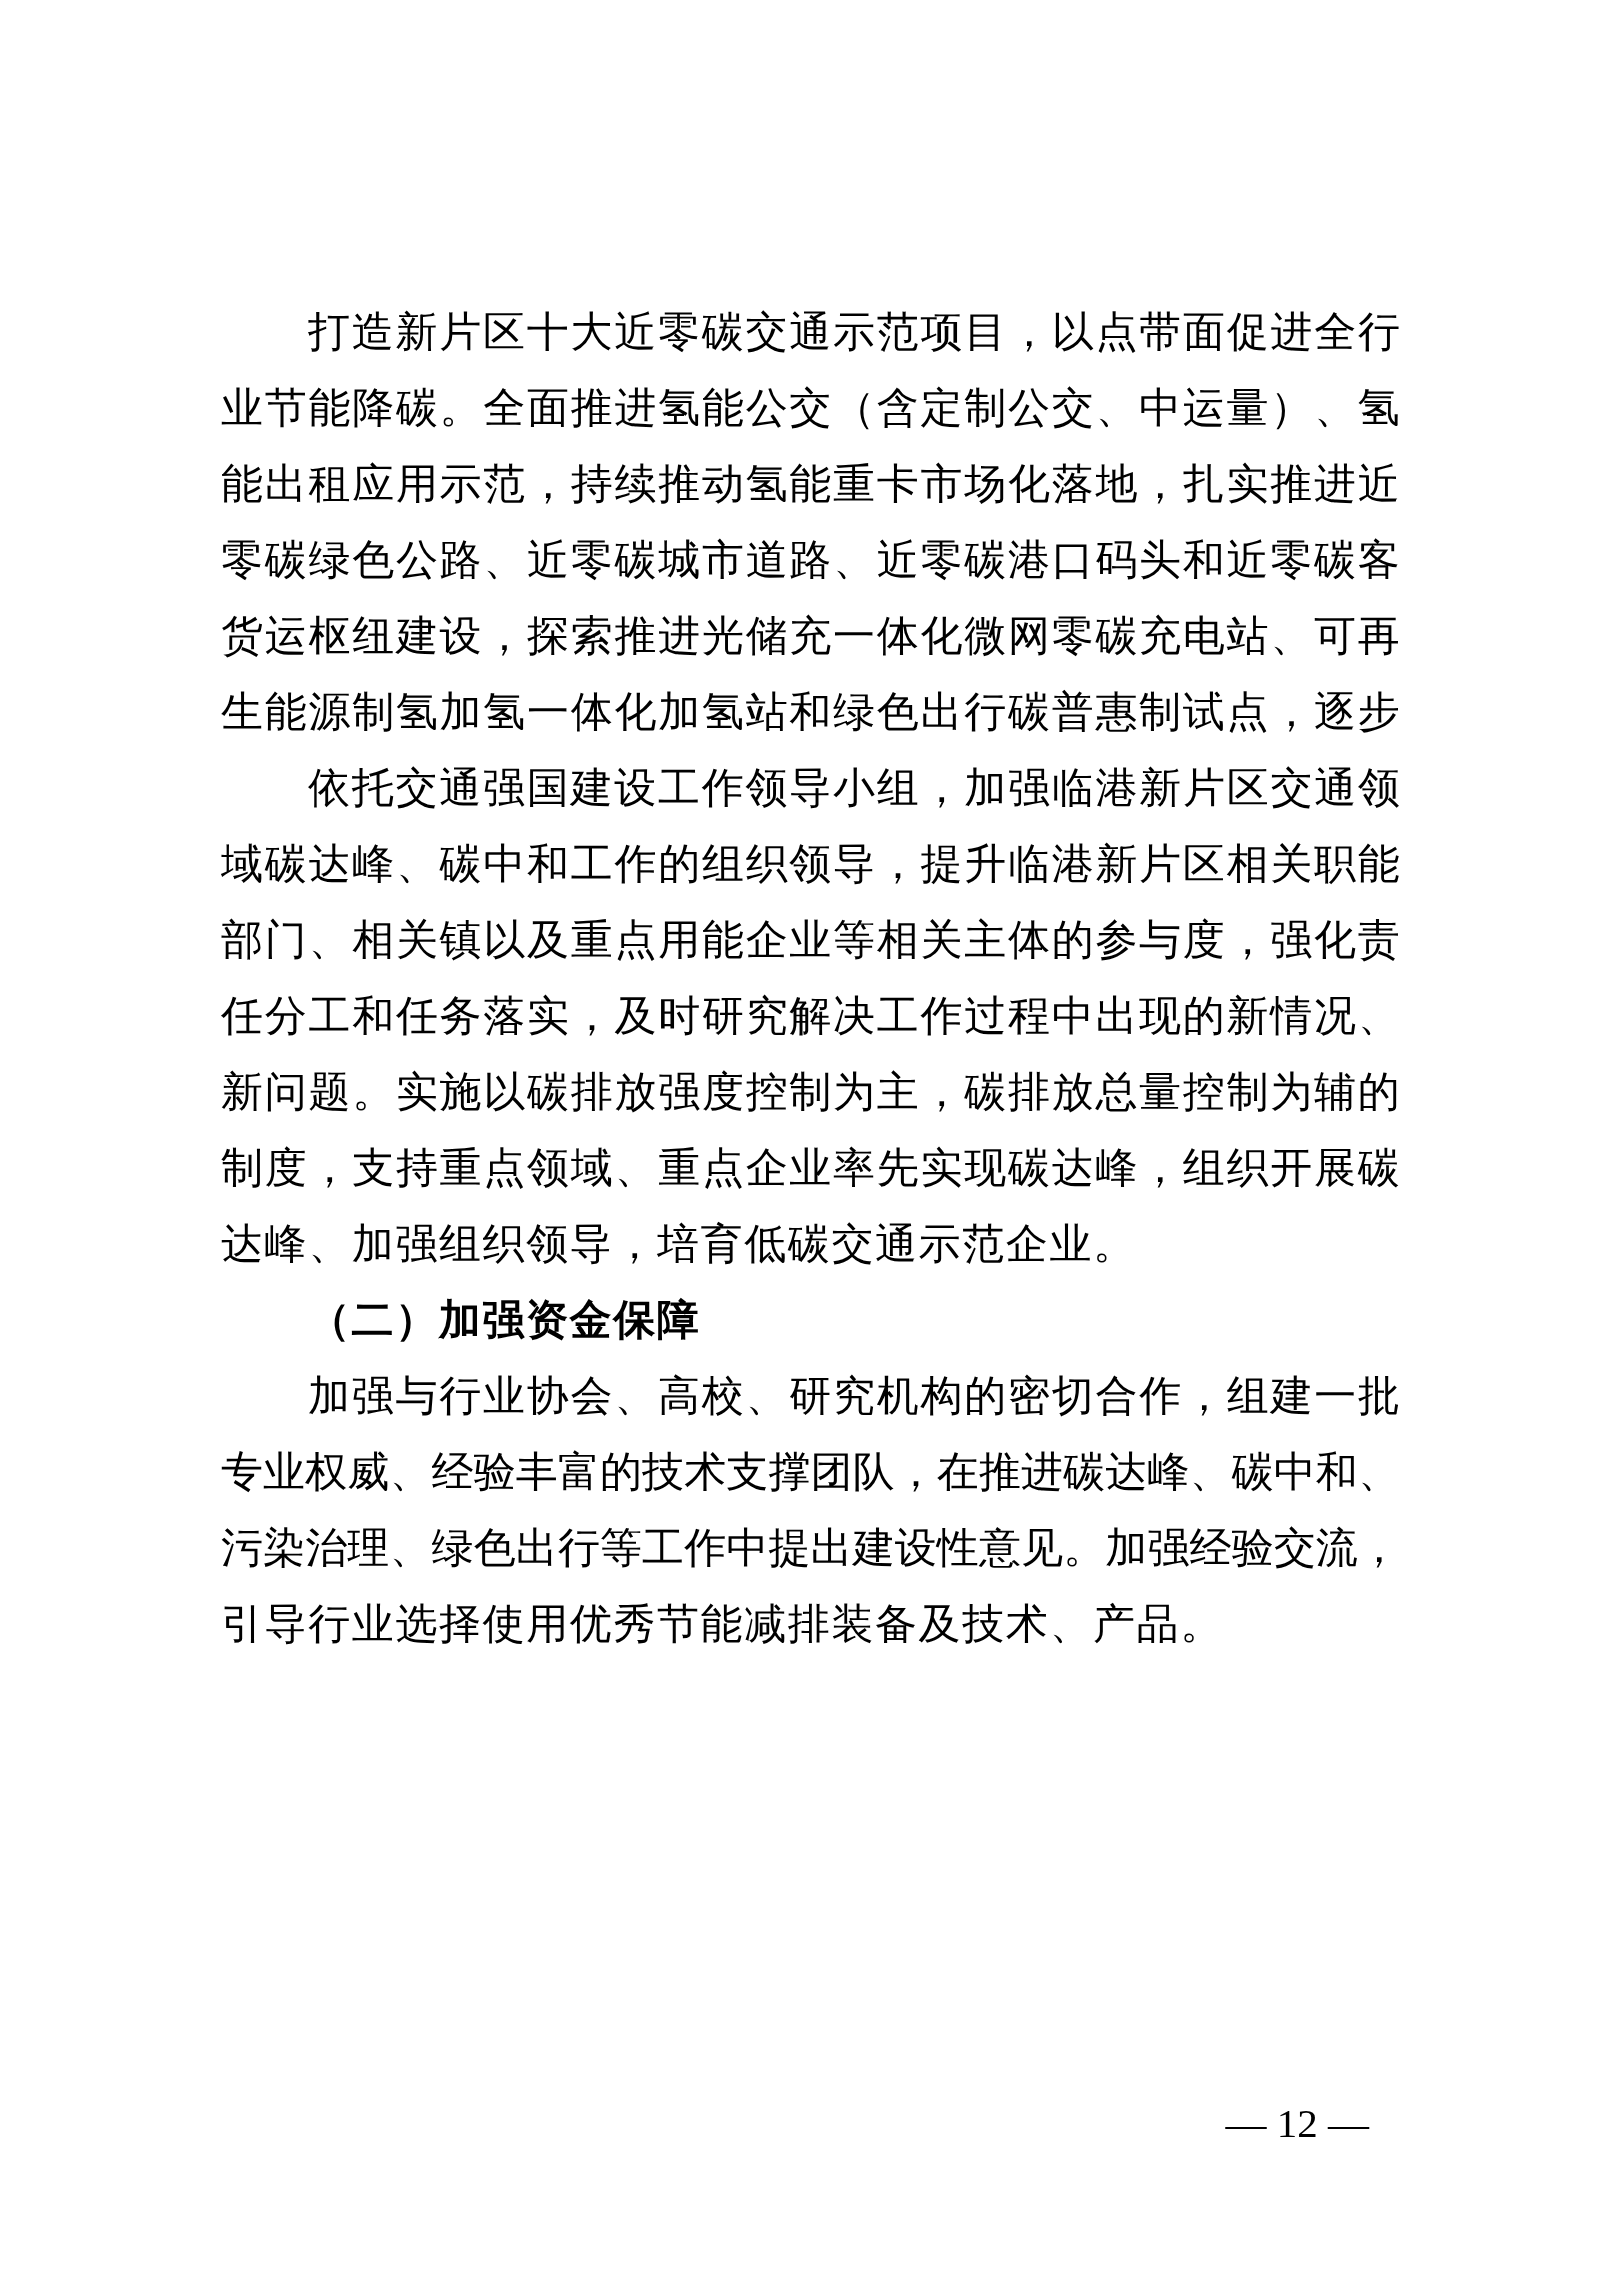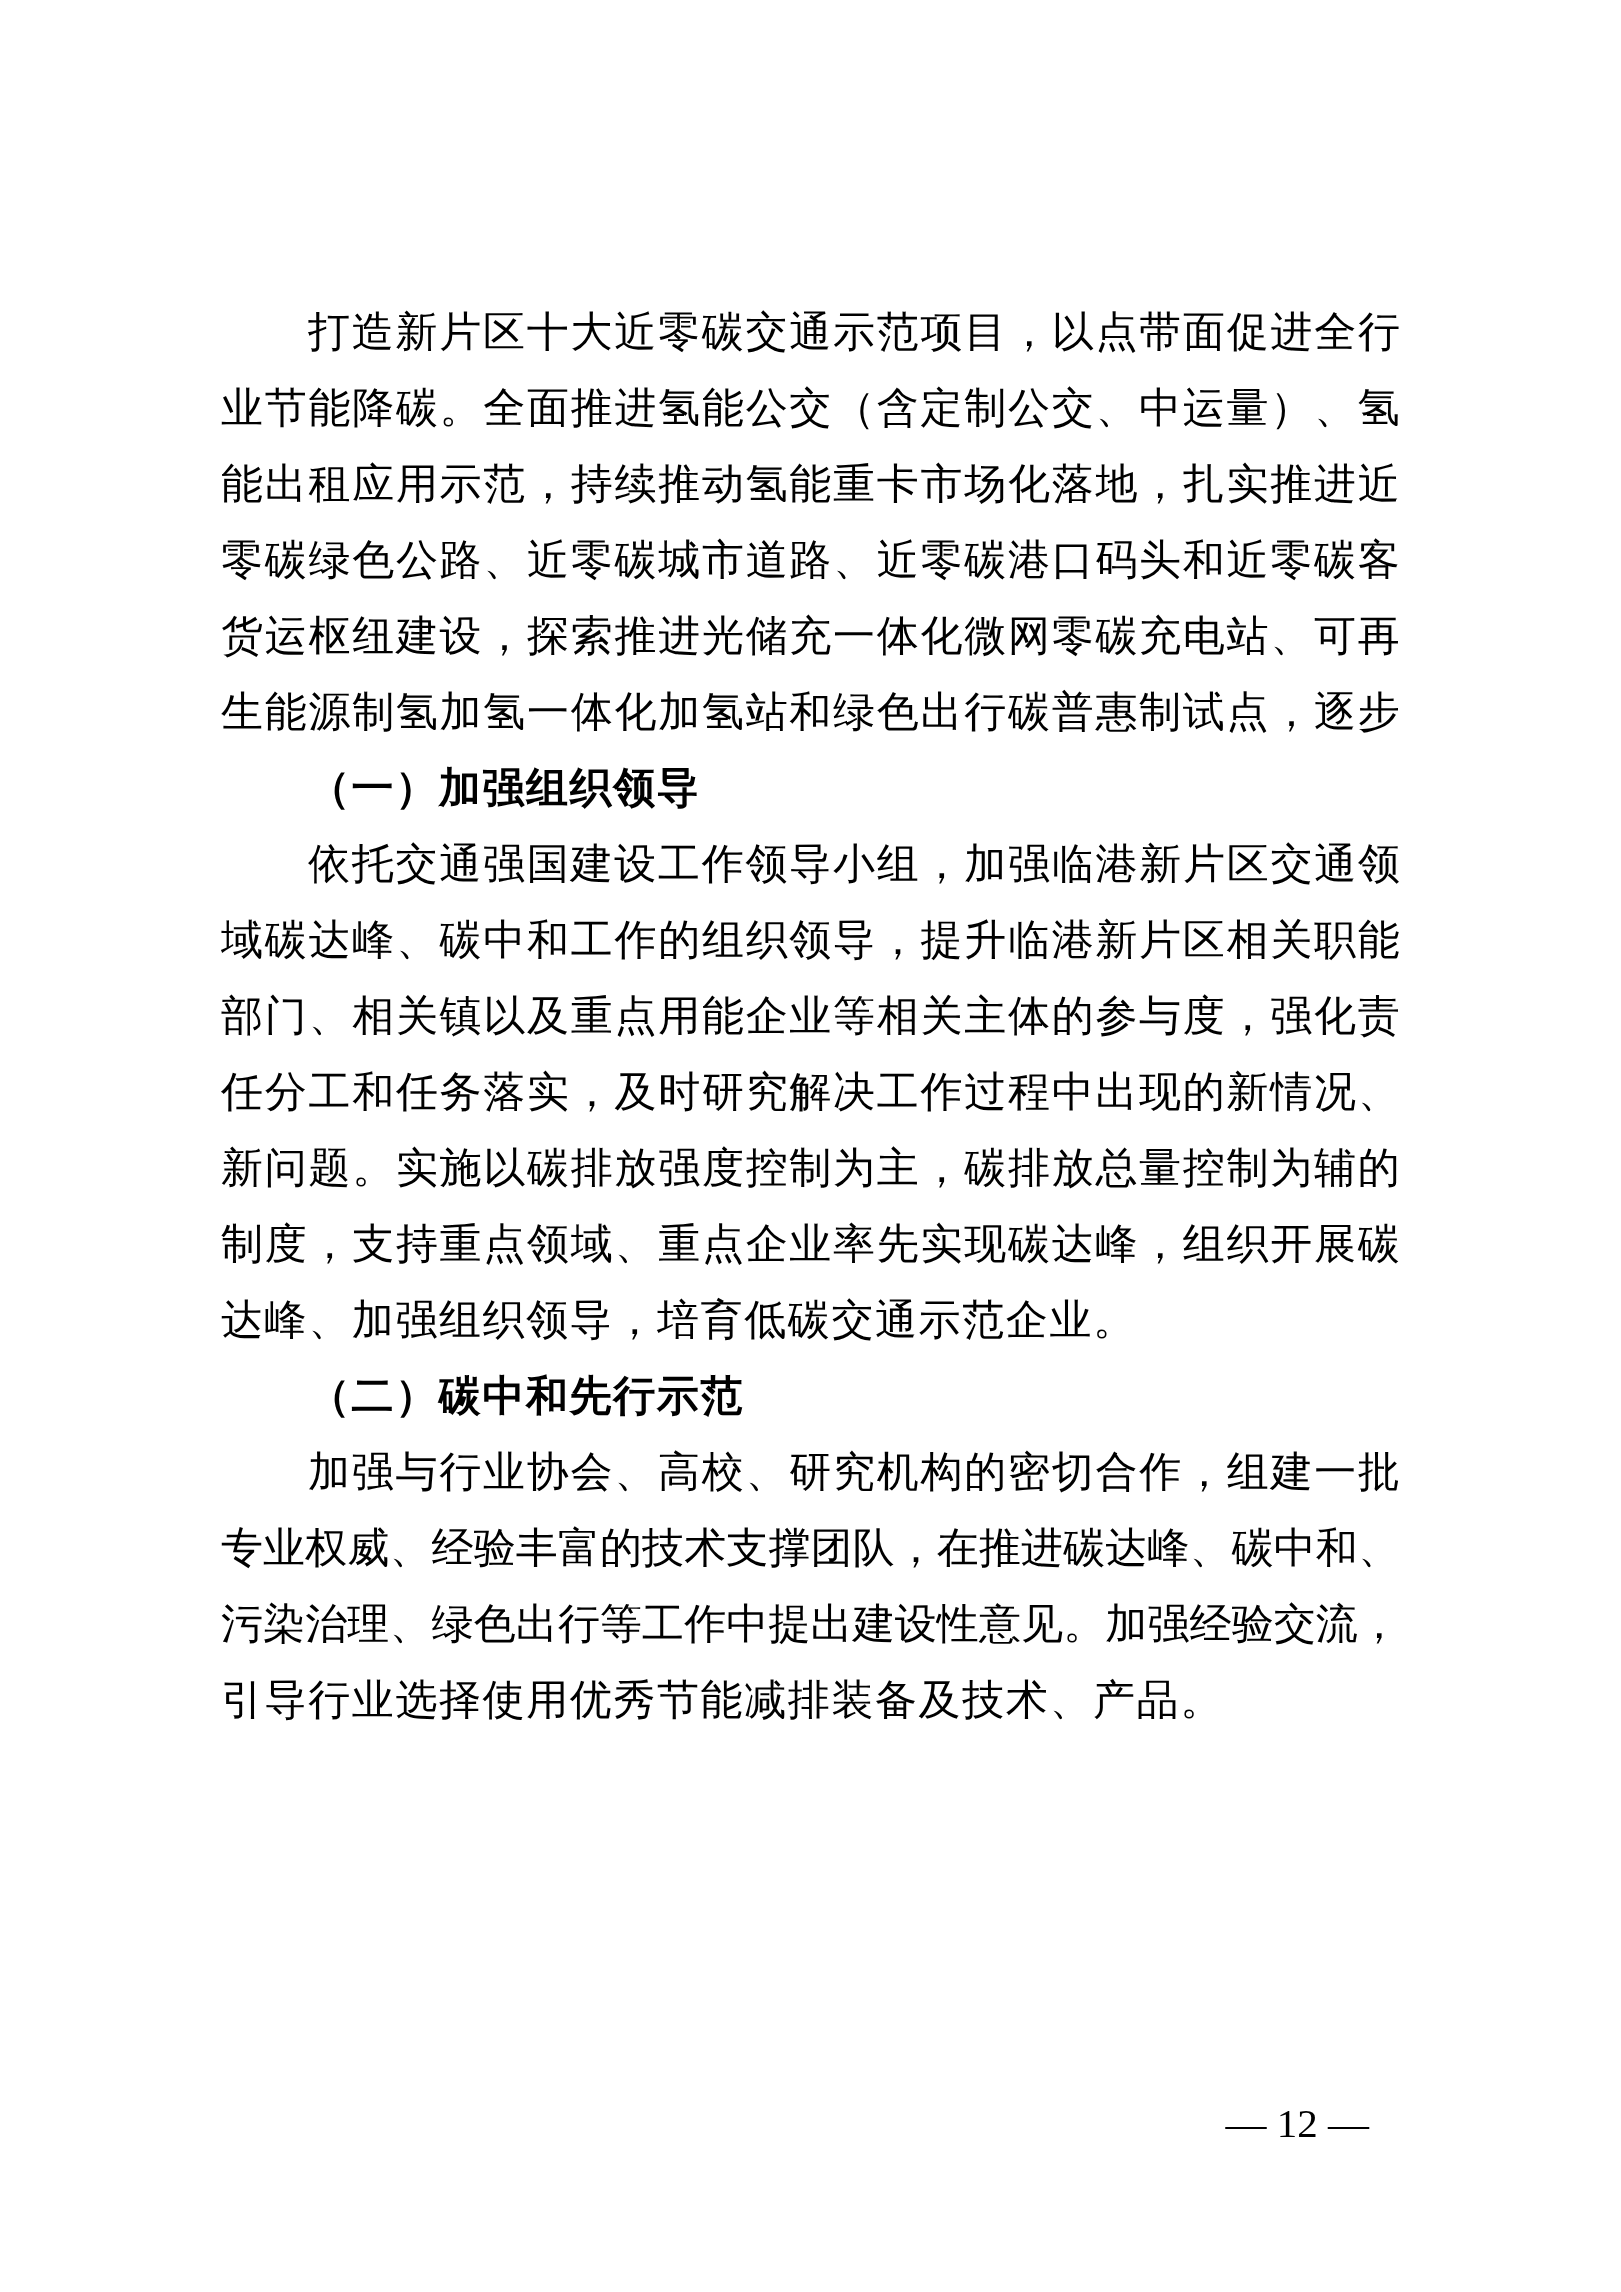--- a/index.html
+++ b/index.html
@@ -52,29 +52,28 @@
 <body>
 
 <div class="page">
   <div class="content" id="content">
       <div class="line body justify indent"><span>打</span><span>造</span><span>新</span><span>片</span><span>区</span><span>十</span><span>大</span><span>近</span><span>零</span><span>碳</span><span>交</span><span>通</span><span>示</span><span>范</span><span>项</span><span>目</span><span>，</span><span>以</span><span>点</span><span>带</span><span>面</span><span>促</span><span>进</span><span>全</span><span>行</span></div>
       <div class="line body justify"><span>业</span><span>节</span><span>能</span><span>降</span><span>碳</span><span>。</span><span>全</span><span>面</span><span>推</span><span>进</span><span>氢</span><span>能</span><span>公</span><span>交</span><span>（</span><span>含</span><span>定</span><span>制</span><span>公</span><span>交</span><span>、</span><span>中</span><span>运</span><span>量</span><span>）</span><span>、</span><span>氢</span></div>
       <div class="line body justify"><span>能</span><span>出</span><span>租</span><span>应</span><span>用</span><span>示</span><span>范</span><span>，</span><span>持</span><span>续</span><span>推</span><span>动</span><span>氢</span><span>能</span><span>重</span><span>卡</span><span>市</span><span>场</span><span>化</span><span>落</span><span>地</span><span>，</span><span>扎</span><span>实</span><span>推</span><span>进</span><span>近</span></div>
       <div class="line body justify"><span>零</span><span>碳</span><span>绿</span><span>色</span><span>公</span><span>路</span><span>、</span><span>近</span><span>零</span><span>碳</span><span>城</span><span>市</span><span>道</span><span>路</span><span>、</span><span>近</span><span>零</span><span>碳</span><span>港</span><span>口</span><span>码</span><span>头</span><span>和</span><span>近</span><span>零</span><span>碳</span><span>客</span></div>
       <div class="line body justify"><span>货</span><span>运</span><span>枢</span><span>纽</span><span>建</span><span>设</span><span>，</span><span>探</span><span>索</span><span>推</span><span>进</span><span>光</span><span>储</span><span>充</span><span>一</span><span>体</span><span>化</span><span>微</span><span>网</span><span>零</span><span>碳</span><span>充</span><span>电</span><span>站</span><span>、</span><span>可</span><span>再</span></div>
       <div class="line body justify"><span>生</span><span>能</span><span>源</span><span>制</span><span>氢</span><span>加</span><span>氢</span><span>一</span><span>体</span><span>化</span><span>加</span><span>氢</span><span>站</span><span>和</span><span>绿</span><span>色</span><span>出</span><span>行</span><span>碳</span><span>普</span><span>惠</span><span>制</span><span>试</span><span>点</span><span>，</span><span>逐</span><span>步</span></div>
-      <div class="line heading2 indent"><span class="run">（一）加强组织领导</span></div>
       <div class="line body justify indent"><span>依</span><span>托</span><span>交</span><span>通</span><span>强</span><span>国</span><span>建</span><span>设</span><span>工</span><span>作</span><span>领</span><span>导</span><span>小</span><span>组</span><span>，</span><span>加</span><span>强</span><span>临</span><span>港</span><span>新</span><span>片</span><span>区</span><span>交</span><span>通</span><span>领</span></div>
       <div class="line body justify"><span>域</span><span>碳</span><span>达</span><span>峰</span><span>、</span><span>碳</span><span>中</span><span>和</span><span>工</span><span>作</span><span>的</span><span>组</span><span>织</span><span>领</span><span>导</span><span>，</span><span>提</span><span>升</span><span>临</span><span>港</span><span>新</span><span>片</span><span>区</span><span>相</span><span>关</span><span>职</span><span>能</span></div>
       <div class="line body justify"><span>部</span><span>门</span><span>、</span><span>相</span><span>关</span><span>镇</span><span>以</span><span>及</span><span>重</span><span>点</span><span>用</span><span>能</span><span>企</span><span>业</span><span>等</span><span>相</span><span>关</span><span>主</span><span>体</span><span>的</span><span>参</span><span>与</span><span>度</span><span>，</span><span>强</span><span>化</span><span>责</span></div>
       <div class="line body justify"><span>任</span><span>分</span><span>工</span><span>和</span><span>任</span><span>务</span><span>落</span><span>实</span><span>，</span><span>及</span><span>时</span><span>研</span><span>究</span><span>解</span><span>决</span><span>工</span><span>作</span><span>过</span><span>程</span><span>中</span><span>出</span><span>现</span><span>的</span><span>新</span><span>情</span><span>况</span><span>、</span></div>
       <div class="line body justify"><span>新</span><span>问</span><span>题</span><span>。</span><span>实</span><span>施</span><span>以</span><span>碳</span><span>排</span><span>放</span><span>强</span><span>度</span><span>控</span><span>制</span><span>为</span><span>主</span><span>，</span><span>碳</span><span>排</span><span>放</span><span>总</span><span>量</span><span>控</span><span>制</span><span>为</span><span>辅</span><span>的</span></div>
       <div class="line body justify"><span>制</span><span>度</span><span>，</span><span>支</span><span>持</span><span>重</span><span>点</span><span>领</span><span>域</span><span>、</span><span>重</span><span>点</span><span>企</span><span>业</span><span>率</span><span>先</span><span>实</span><span>现</span><span>碳</span><span>达</span><span>峰</span><span>，</span><span>组</span><span>织</span><span>开</span><span>展</span><span>碳</span></div>
       <div class="line body"><span class="run">达峰、加强组织领导，培育低碳交通示范企业。</span></div>
-      <div class="line heading2 indent"><span class="run">（二）碳中和先行示范</span></div>
+      <div class="line heading2 indent"><span class="run">（二）加强资金保障</span></div>
       <div class="line body justify indent"><span>加</span><span>强</span><span>与</span><span>行</span><span>业</span><span>协</span><span>会</span><span>、</span><span>高</span><span>校</span><span>、</span><span>研</span><span>究</span><span>机</span><span>构</span><span>的</span><span>密</span><span>切</span><span>合</span><span>作</span><span>，</span><span>组</span><span>建</span><span>一</span><span>批</span></div>
       <div class="line body justify"><span>专</span><span>业</span><span>权</span><span>威</span><span>、</span><span>经</span><span>验</span><span>丰</span><span>富</span><span>的</span><span>技</span><span>术</span><span>支</span><span>撑</span><span>团</span><span>队</span><span>，</span><span>在</span><span>推</span><span>进</span><span>碳</span><span>达</span><span>峰</span><span>、</span><span>碳</span><span>中</span><span>和</span><span>、</span></div>
       <div class="line body justify"><span>污</span><span>染</span><span>治</span><span>理</span><span>、</span><span>绿</span><span>色</span><span>出</span><span>行</span><span>等</span><span>工</span><span>作</span><span>中</span><span>提</span><span>出</span><span>建</span><span>设</span><span>性</span><span>意</span><span>见</span><span>。</span><span>加</span><span>强</span><span>经</span><span>验</span><span>交</span><span>流</span><span>，</span></div>
       <div class="line body"><span class="run">引导行业选择使用优秀节能减排装备及技术、产品。</span></div>
     </div>
   <div class="footer">
     <span>— 12 —</span>
   </div>
 </div>
 

